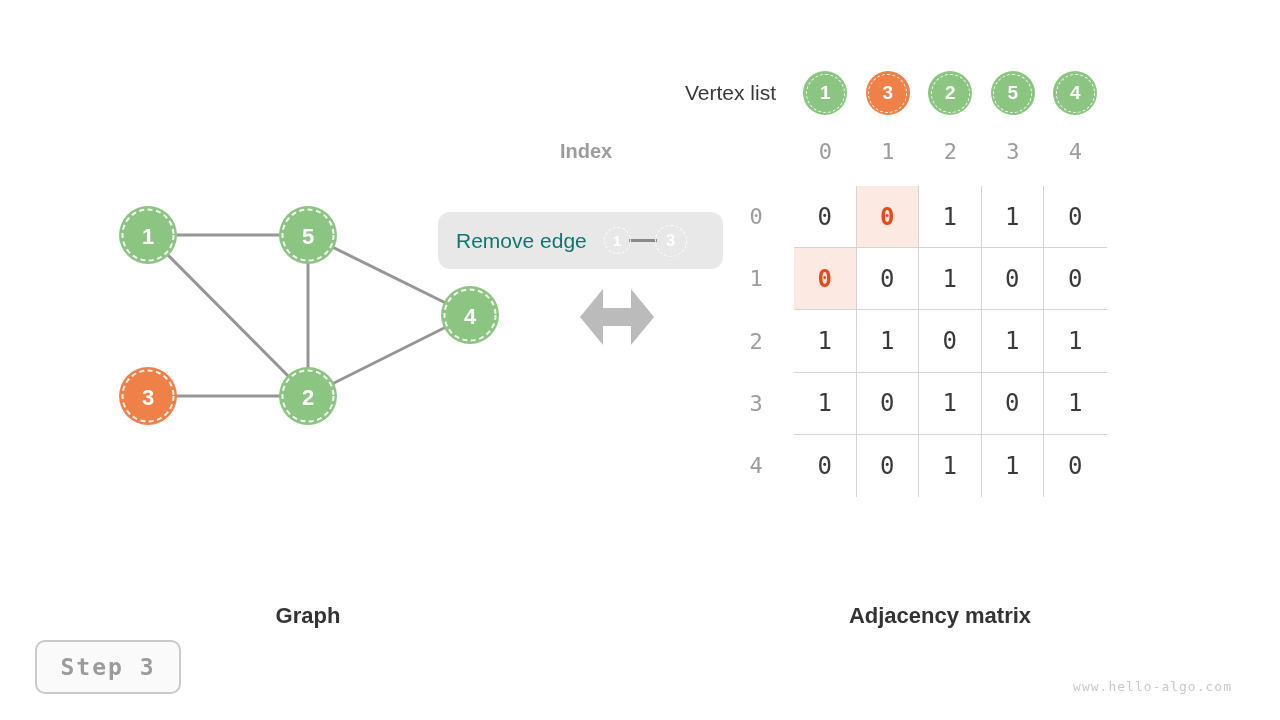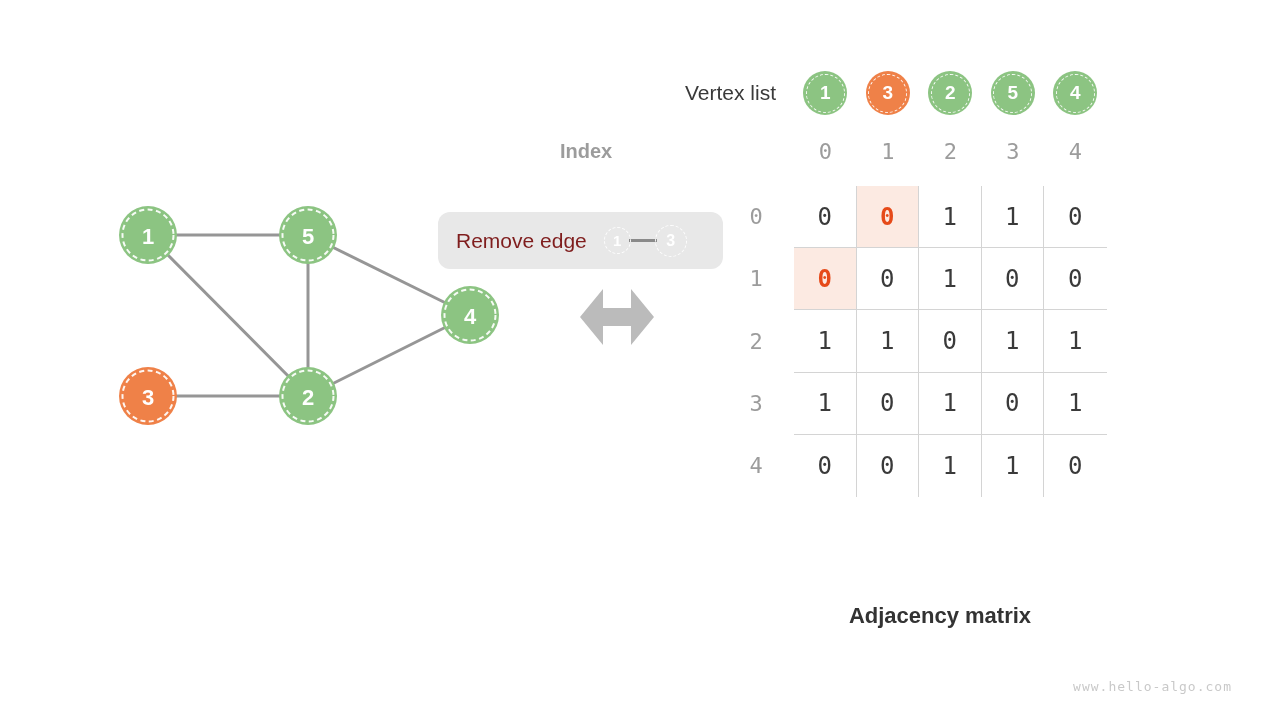--- a/index.html
+++ b/index.html
@@ -8,21 +8,21 @@
     overflow:hidden; font-family:"Liberation Sans", sans-serif;
   }
   svg.layer { position:absolute; left:0; top:0; width:1280px; height:720px; }
 
   
   .remove-edge-badge {
     position:absolute; left:438px; top:212px; width:285px; height:57px;
     background:#e8e8e8; border-radius:12px; display:flex; align-items:center;
     padding:0 0 0 18px; box-sizing:border-box;
   }
-  .badge-label { font-size:21px; color:#7f1d1d; white-space:nowrap; }
+  .badge-label { font-size:21px; color:#0f766e; white-space:nowrap; }
   .mini-node {
     position:relative; border-radius:50%; display:flex; align-items:center;
     justify-content:center; color:#fff; font-weight:bold; z-index:1; flex:none;
   }
   .mini-node::before {
     content:""; position:absolute; inset:2px;
     border:1.5px dashed rgba(255,255,255,.92); border-radius:50%;
   }
   .mini-node.green  { width:31px; height:31px; font-size:15px; margin-left:15px; }
   .mini-node.orange { width:36px; height:36px; font-size:16px; }
@@ -196,17 +196,21 @@
       <div class="cell br bb" style="left: 125px; top: 186.6px; width: 62.5px; height: 62.2px;">1</div>
       <div class="cell br bb" style="left: 187.5px; top: 186.6px; width: 62.5px; height: 62.2px;">0</div>
       <div class="cell bb" style="left: 250px; top: 186.6px; width: 62.5px; height: 62.2px;">1</div>
       <div class="cell br" style="left: 0px; top: 248.8px; width: 62.5px; height: 62.2px;">0</div>
       <div class="cell br" style="left: 62.5px; top: 248.8px; width: 62.5px; height: 62.2px;">0</div>
       <div class="cell br" style="left: 125px; top: 248.8px; width: 62.5px; height: 62.2px;">1</div>
       <div class="cell br" style="left: 187.5px; top: 248.8px; width: 62.5px; height: 62.2px;">1</div>
       <div class="cell" style="left: 250px; top: 248.8px; width: 62.5px; height: 62.2px;">0</div>
     </div>
 
+  <div class="title graph-title">Graph</div>
   <div class="title matrix-title">Adjacency matrix</div>
 
+  <div class="step-badge">
+    <span>Step 3</span>
+  </div>
 
   <div class="watermark">www.hello-algo.com</div>
 </div>
 
 </body></html>

